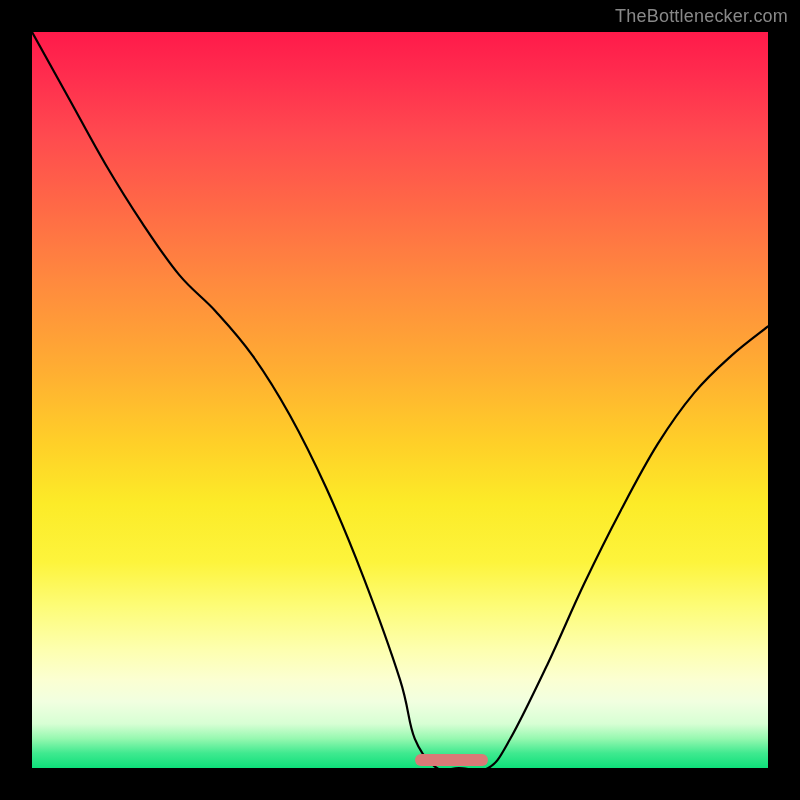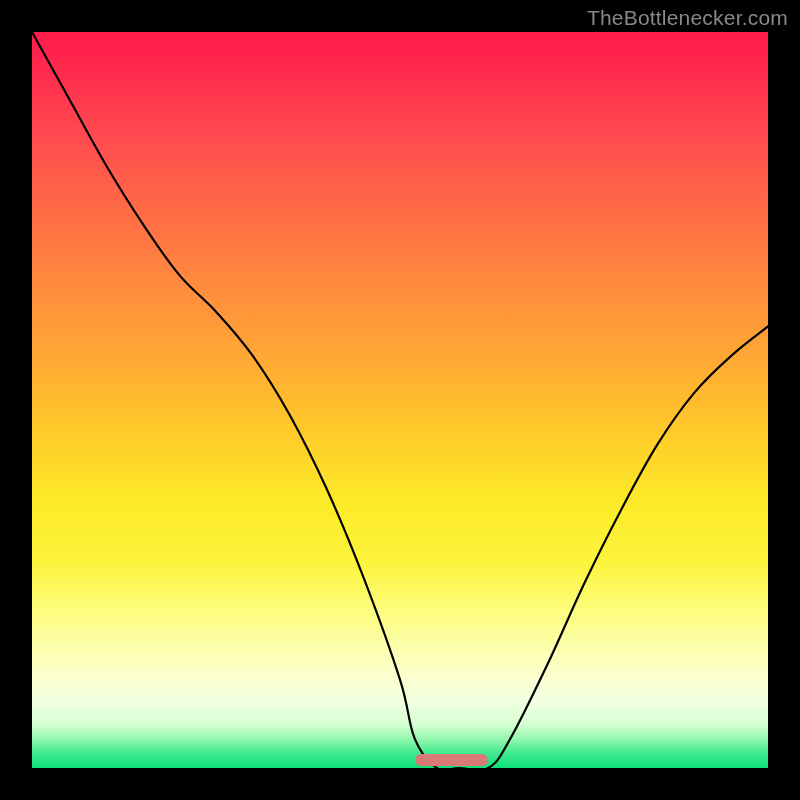--- a/index.html
+++ b/index.html
@@ -65,21 +65,21 @@
     position: absolute;
     height: 12px;
     border-radius: 6px;
     background: #d97a77;
   }
   .watermark {
     position: absolute;
     top: 6px;
     right: 12px;
     color: #888888;
-    font-size: 21px;
+    font-size: 18px;
     letter-spacing: 0.2px;
     font-weight: 500;
   }
 </style>
 </head>
 <body>
 
 <div class="frame">
   <div class="watermark">TheBottlenecker.com</div>
 

